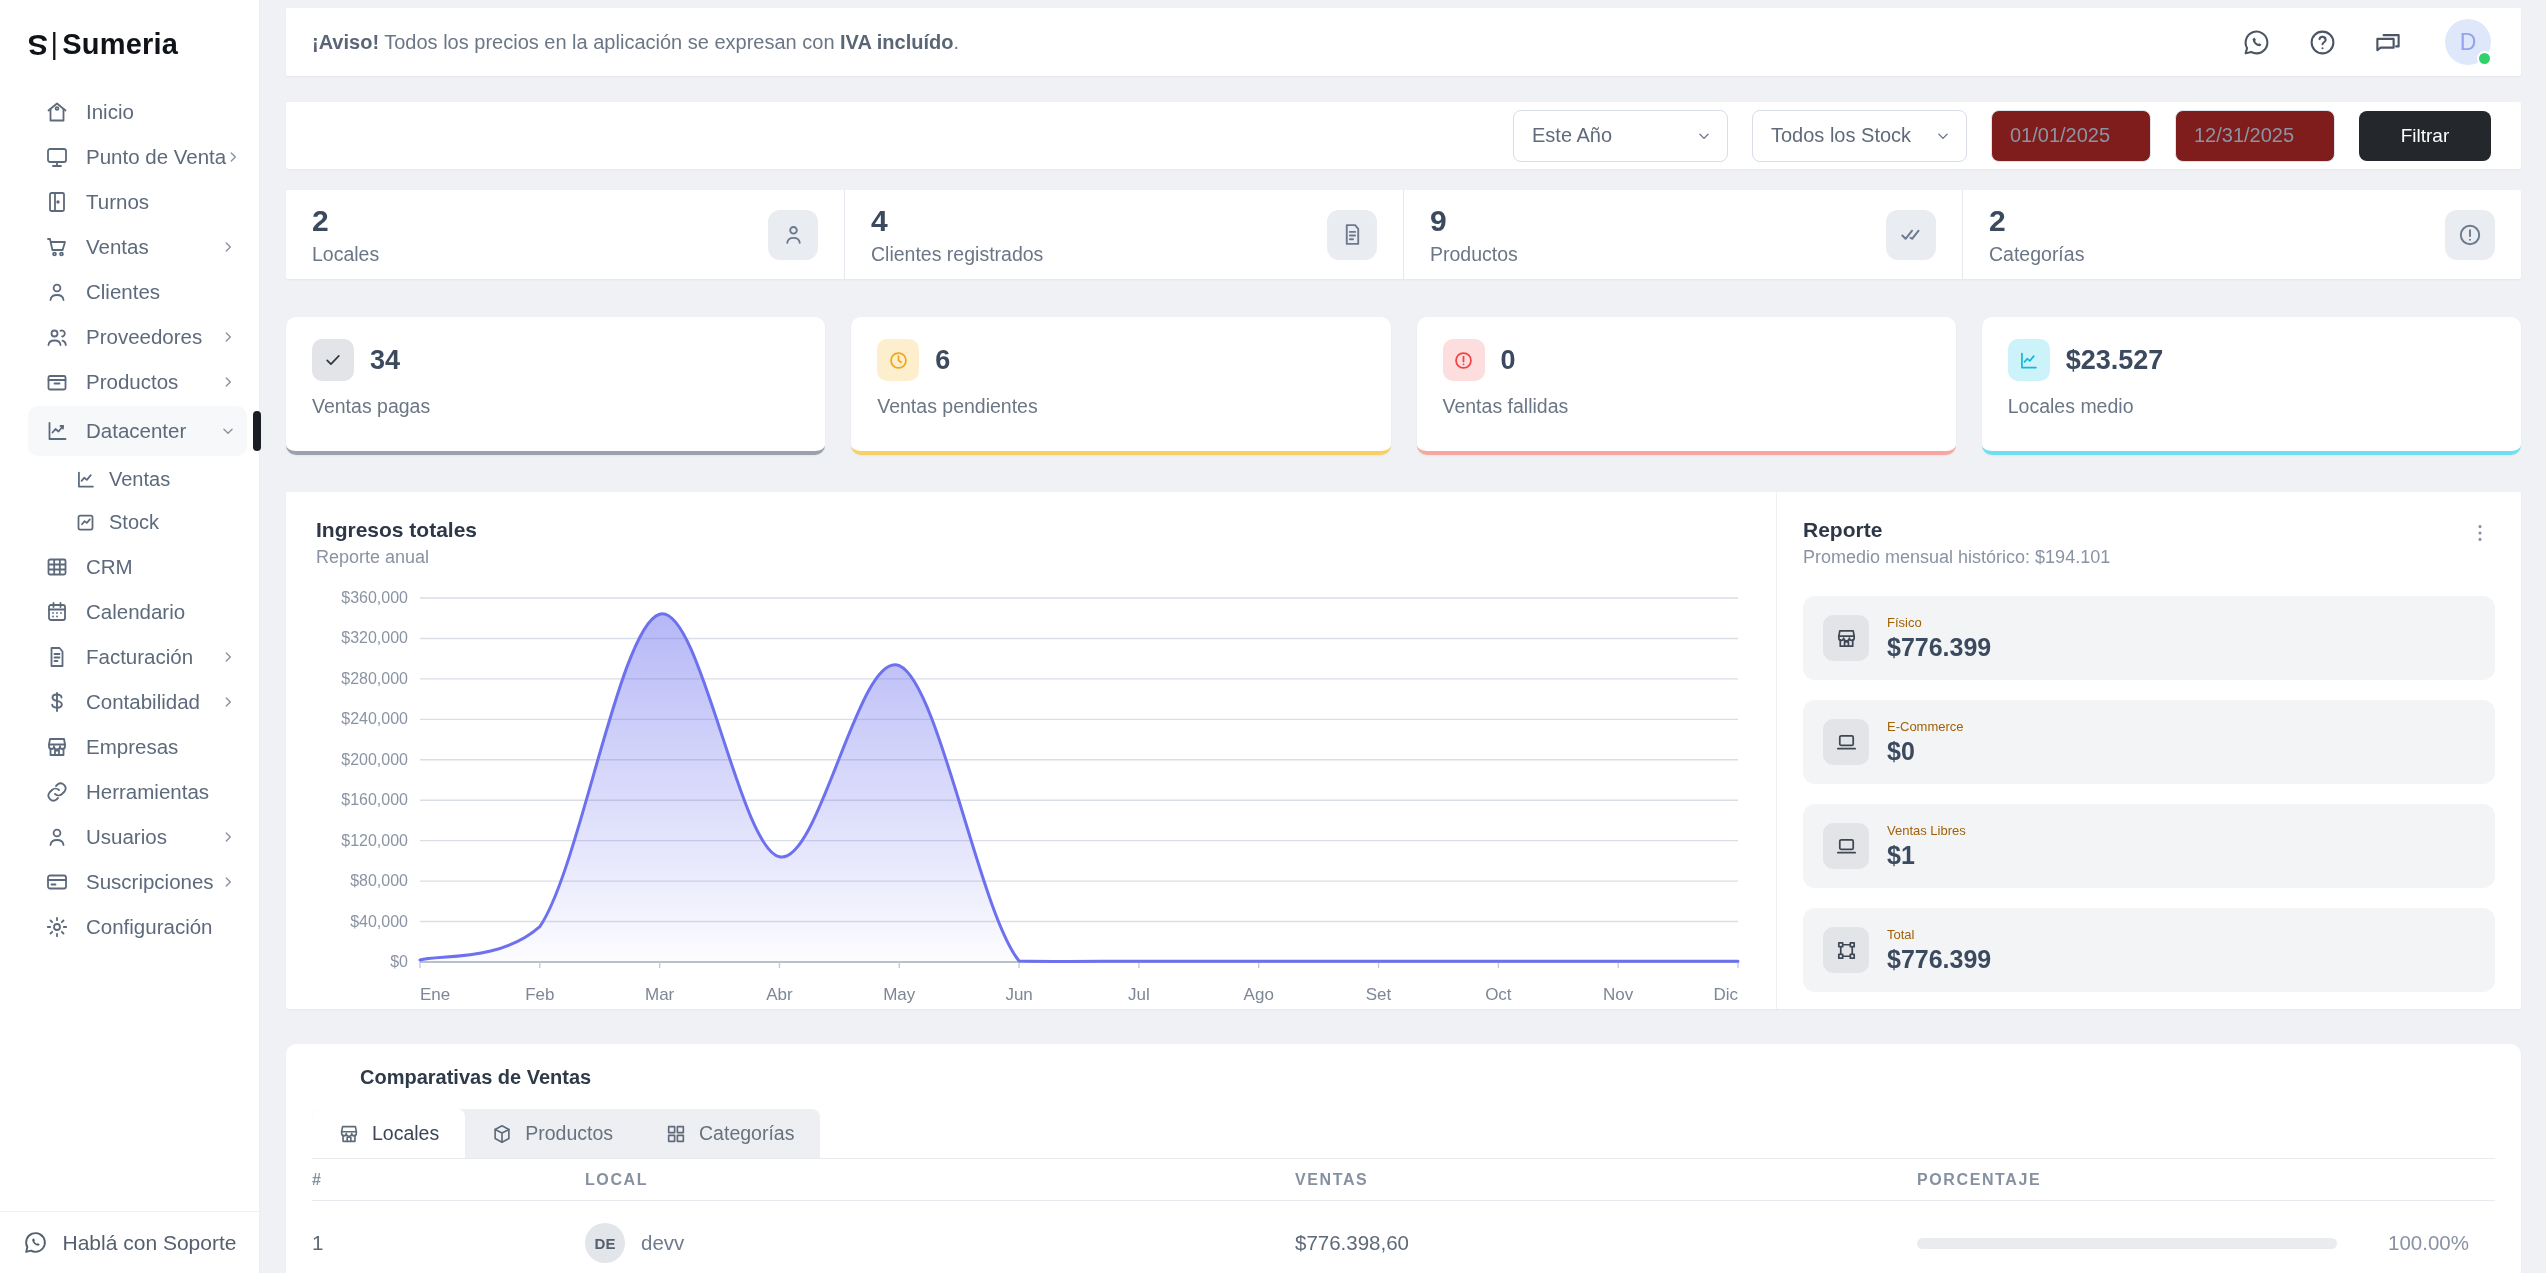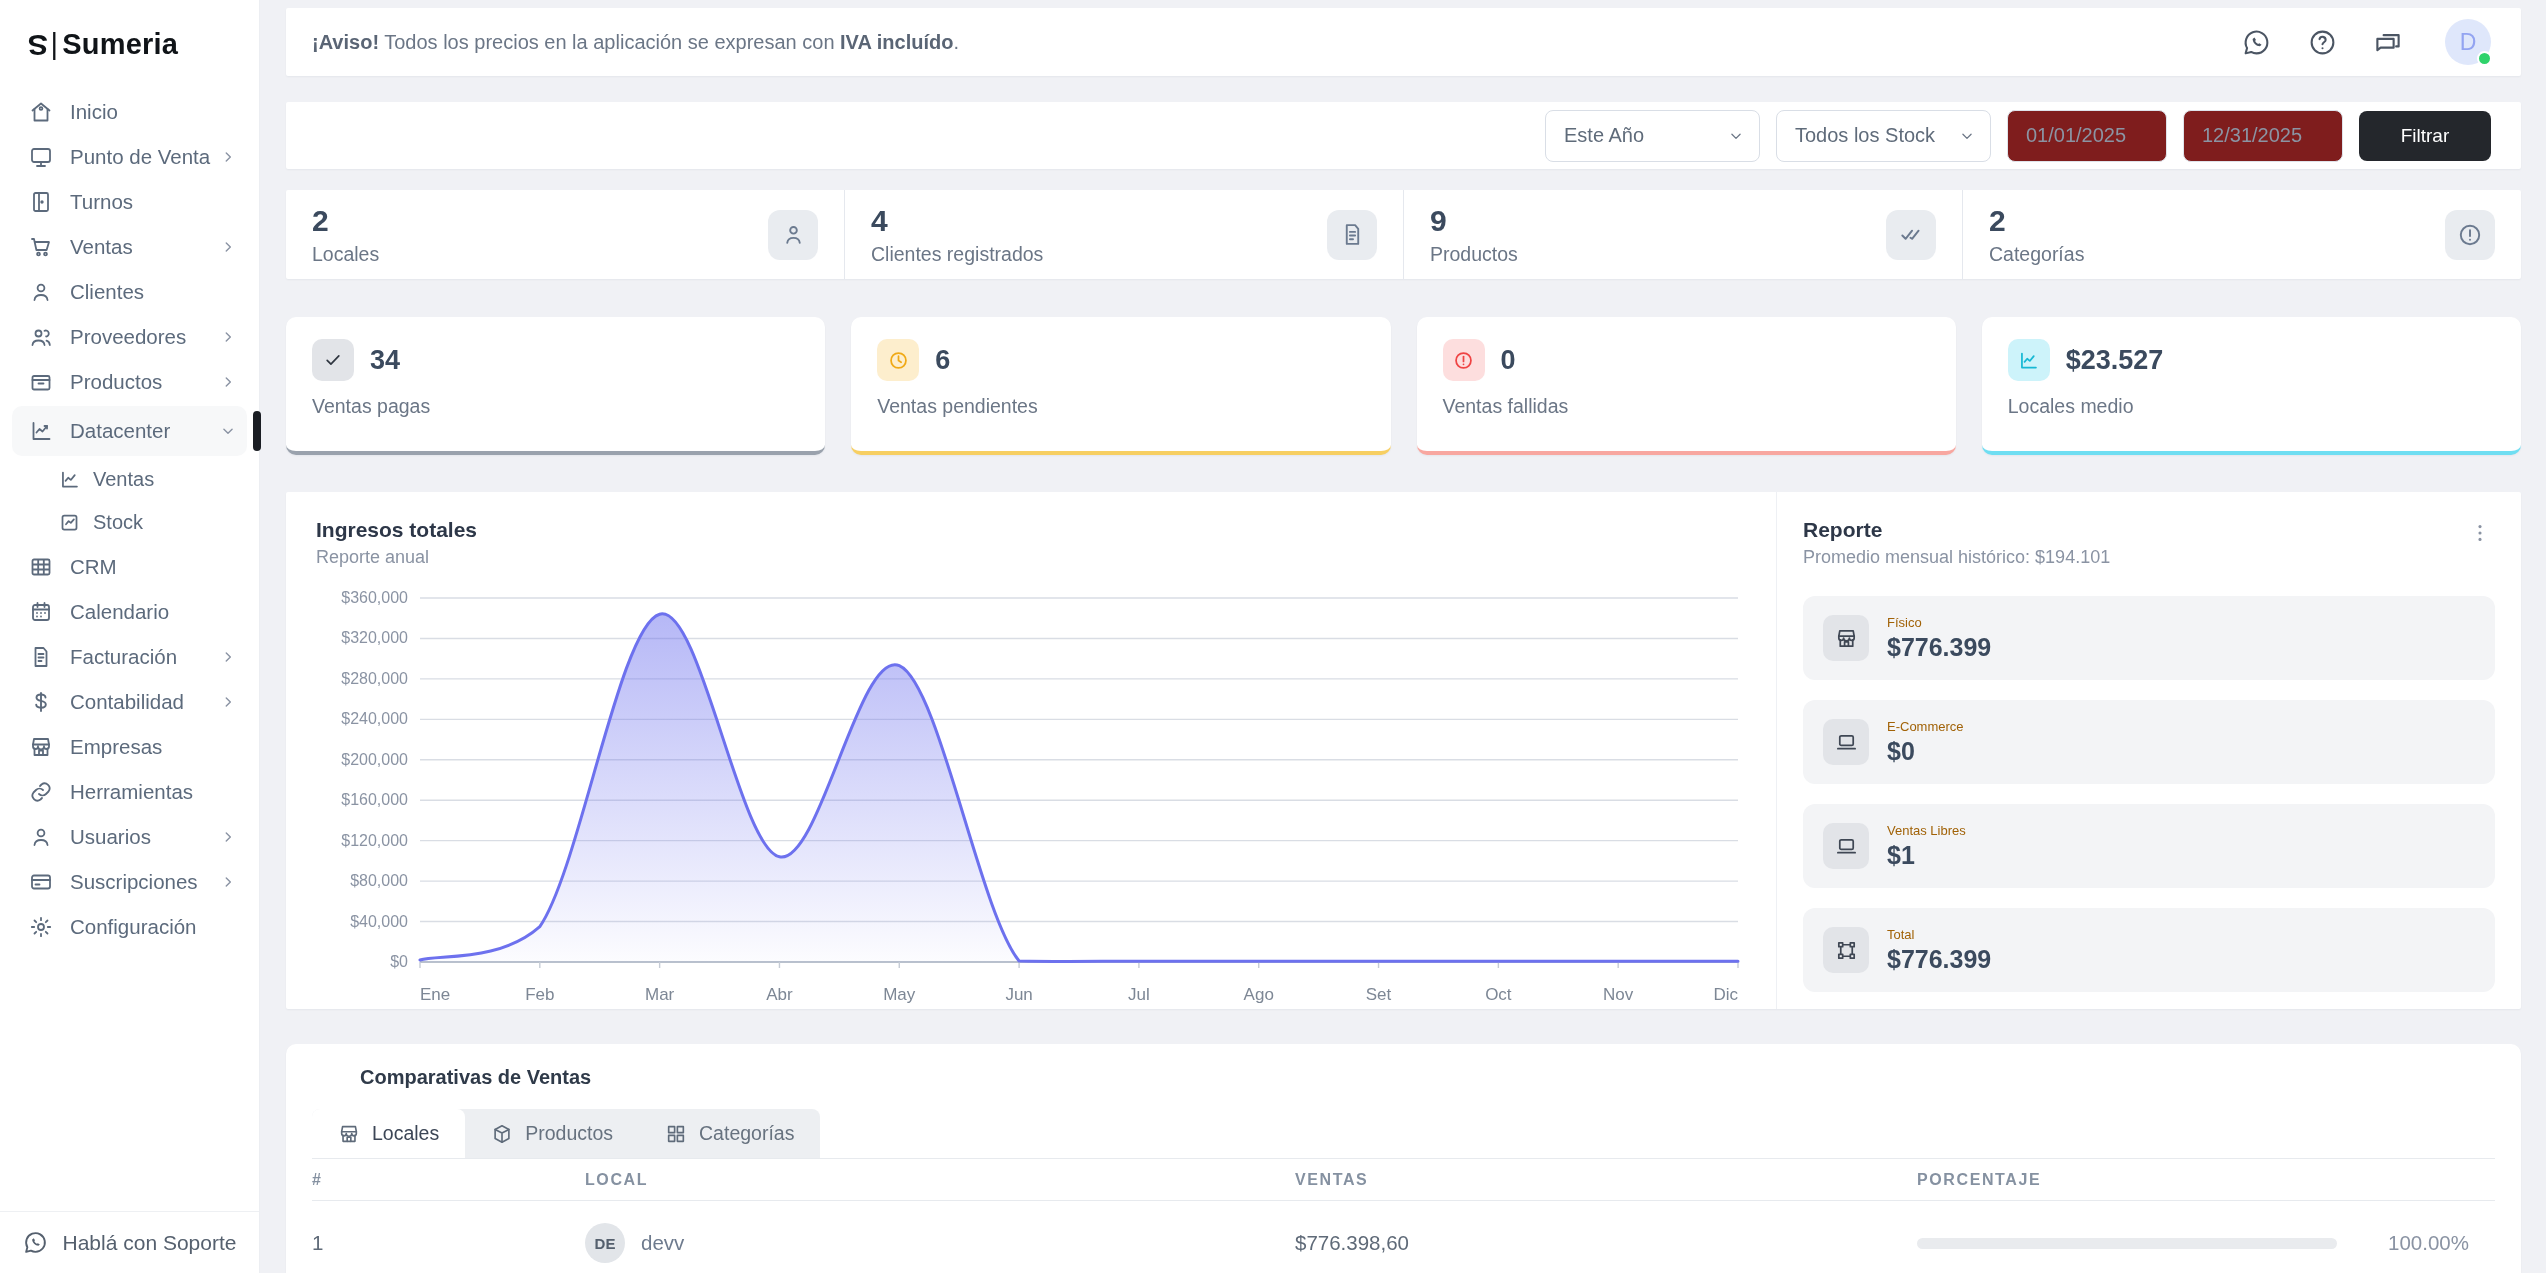--- a/index.html
+++ b/index.html
@@ -17,21 +17,21 @@
   *{margin:0;padding:0;box-sizing:border-box;}
   html,body{width:2546px;height:1273px;overflow:hidden;}
   body{font-family:"Liberation Sans",sans-serif;background:#f0f1f5;color:#3d4a5c;}
   .app{display:flex;width:100%;height:100%;}
 
   
   .sidebar{width:260px;flex:0 0 260px;background:#fff;border-right:1px solid #eceef2;position:relative;z-index:5;}
   .logo{padding:28px 0 24px 28px;font-size:29px;font-weight:700;color:#101418;display:flex;align-items:center;letter-spacing:.2px;}
   .logo .mark{font-weight:900;transform:rotate(180deg) scaleX(1.05);display:inline-block;}
   .logo .sep{font-weight:300;margin:0 4px 0 3px;color:#101418;}
-  .nav{padding:4px 12px 0 12px;}
+  .nav{padding:4px 12px 0 28px;}
   .nav-item{position:relative;display:flex;align-items:center;height:45px;padding:0 12px 0 16px;color:#5c6a7c;font-size:20.5px;border-radius:10px;cursor:pointer;}
   .nav-item .nav-ic{width:26px;height:26px;margin-right:16px;display:flex;align-items:center;justify-content:center;color:#5c6a7c;flex:0 0 26px;}
   .nav-item .nav-lb{flex:1;white-space:nowrap;}
   .nav-item .chev{color:#8a93a3;display:flex;align-items:center;}
   .nav-item.active{background:#f7f8f9;height:50px;margin:2px 0;}
   .nav-item.active::after{content:"";position:absolute;right:-14px;top:5px;width:8px;height:40px;background:#1b1e24;border-radius:5px;}
   .sub-item{display:flex;align-items:center;height:43px;padding-left:46px;color:#5c6a7c;font-size:20px;cursor:pointer;}
   .sub-item .nav-ic{width:23px;height:23px;margin-right:12px;color:#5c6a7c;display:flex;align-items:center;justify-content:center;}
   .support{position:absolute;left:0;right:0;bottom:0;height:62px;border-top:1px solid #eef0f3;display:flex;align-items:center;justify-content:center;gap:14px;color:#55606e;font-size:21px;cursor:pointer;background:#fff;}
   .support .nav-ic{width:26px;height:26px;color:#55606e;}
@@ -43,21 +43,21 @@
   
   .topbar{height:68px;display:flex;align-items:center;padding:0 30px 0 26px;margin-bottom:26px;}
   .notice{font-size:20px;color:#6b7686;flex:1;}
   .notice b{color:#5a6575;font-weight:700;}
   .top-icons{display:flex;align-items:center;gap:36px;}
   .tbtn{width:30px;height:30px;color:#4b5563;display:flex;align-items:center;justify-content:center;cursor:pointer;}
   .avatar{position:relative;width:46px;height:46px;border-radius:50%;background:#dfe7fb;color:#93a4f1;font-size:23px;display:flex;align-items:center;justify-content:center;cursor:pointer;margin-left:6px;}
   .avatar .dot{position:absolute;right:-1px;bottom:-1px;width:15px;height:15px;border-radius:50%;background:var(--online-green);border:2.5px solid #fff;}
 
   
-  .filterbar{height:67px;display:flex;align-items:center;justify-content:flex-end;gap:16px;padding:0 30px;margin-bottom:21px;}
+  .filterbar{height:67px;display:flex;align-items:center;justify-content:flex-end;gap:24px;padding:0 30px;margin-bottom:21px;}
   .select{height:52px;min-width:215px;border:1px solid #d9dee6;border-radius:8px;display:flex;align-items:center;justify-content:space-between;padding:0 16px 0 18px;font-size:20px;color:#5f6b7a;cursor:pointer;background:#fff;gap:10px;}
   .select .chev{color:#6b7686;display:flex;}
   .date-input{height:52px;width:160px;background:#7f1d1d;border:1px solid #dfe3ea;border-radius:8px;color:#8b94a3;font-size:20px;padding:0 18px;font-family:"Liberation Sans",sans-serif;}
   .btn-dark{height:50px;width:132px;background:#24272c;color:#fff;border:none;border-radius:8px;font-size:19px;font-family:"Liberation Sans",sans-serif;cursor:pointer;}
 
   
   .stats{height:89px;display:flex;align-items:stretch;margin-bottom:38px;}
   .stat{flex:1;display:flex;align-items:center;justify-content:space-between;padding:0 26px;border-right:1px solid #e5e8ee;}
   .stat:last-child{border-right:none;}
   .stat-txt .num{font-size:30px;font-weight:600;color:#3b4a5e;line-height:1.1;}

